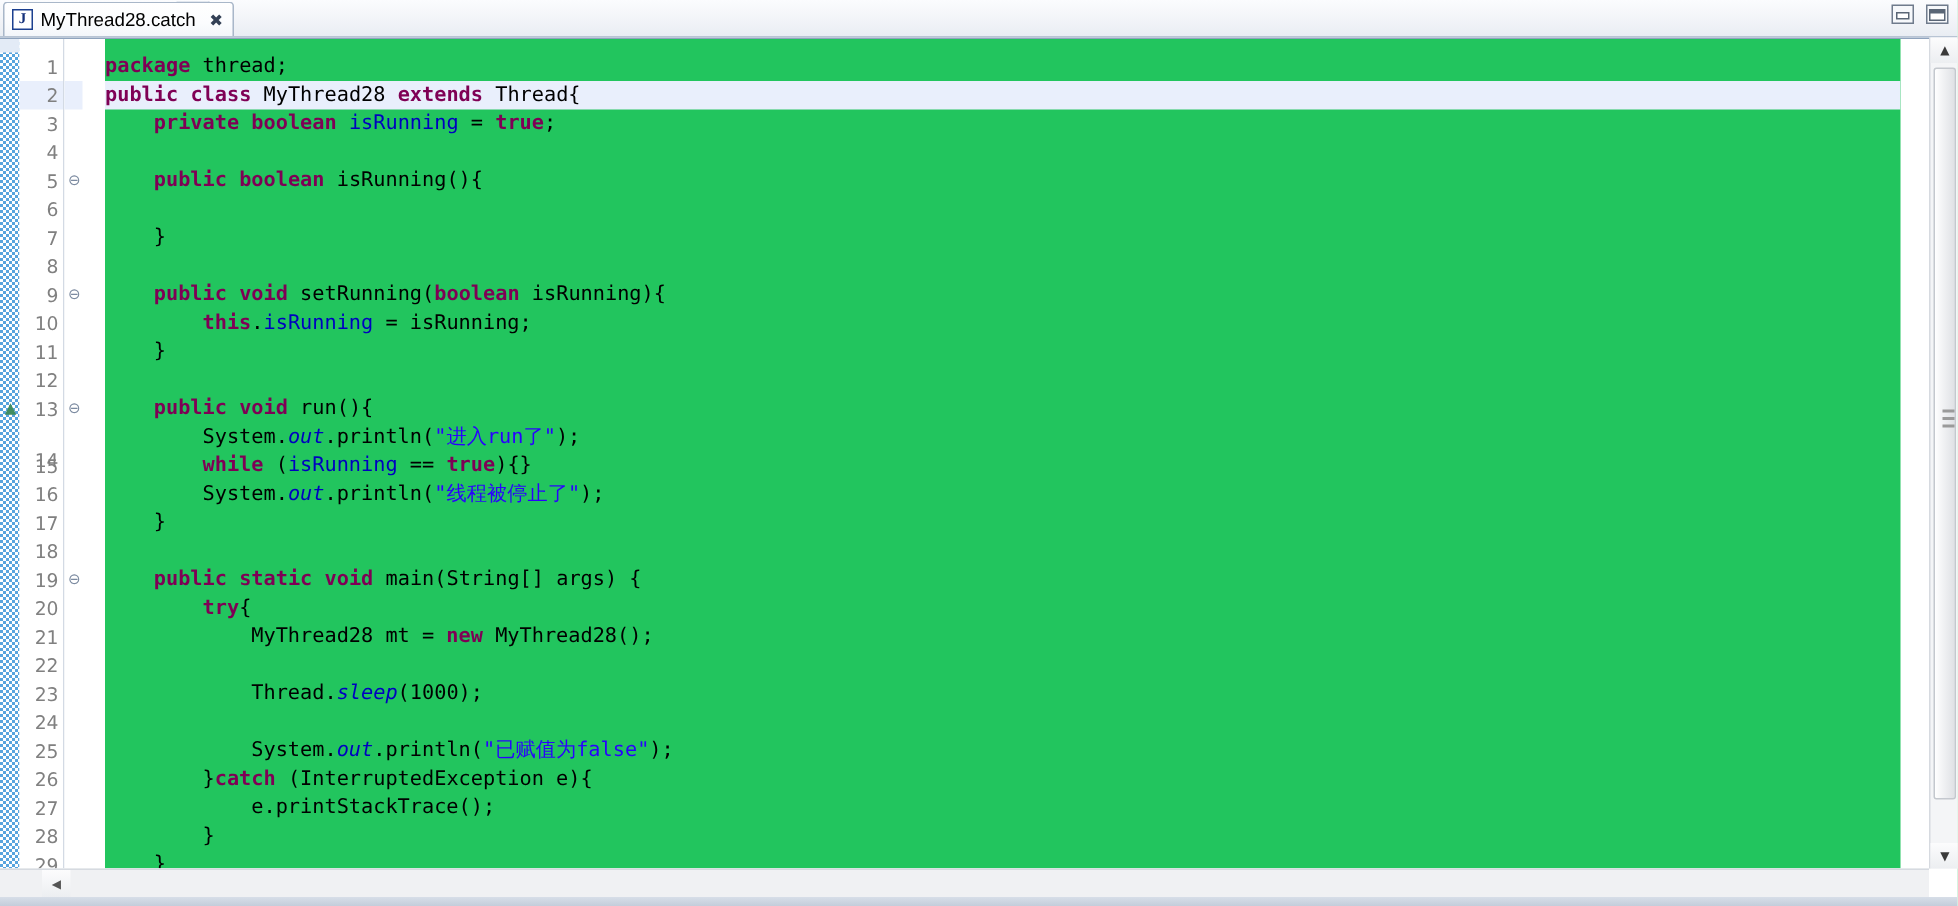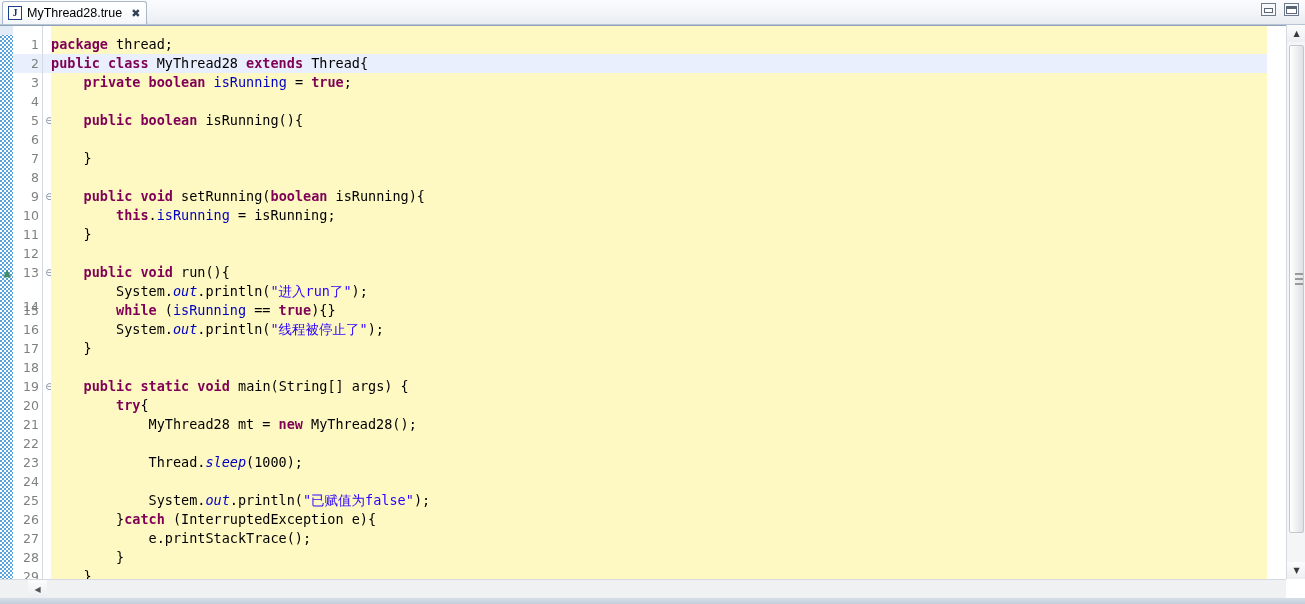--- a/index.html
+++ b/index.html
@@ -121,23 +121,23 @@
     background: #ffffff;
     border-right: 1px solid #d3dae4;
   }
   .fold-col {
     position: absolute; left: 43px; top: 0;
     width: 12px; height: 100%;
     background: #ffffff;
   }
 
   .code-area {
-    position: absolute; left: 51px; top: 0;
+    position: absolute; left: 70px; top: 0;
     right: 38px; height: 100%;
-    background: #fef9c3;
+    background: #22c55e;
     overflow: hidden;
     text-align: right;
   }
 
   
   .row {
     position: relative;
     height: 19px;
     line-height: 19px;
     white-space: pre;
@@ -242,21 +242,21 @@
 </head>
 <body>
 
 <div id="app">
 
   <div class="window-strip">
     <div class="tab-trail"></div>
 
     <div class="tab">
       <span class="tab-j-icon">J</span>
-      <span class="tab-label">MyThread28.true</span>
+      <span class="tab-label">MyThread28.catch</span>
       <span class="tab-close">✖</span>
     </div>
 
     <div class="win-buttons">
       <div class="win-btn minimize"></div>
       <div class="win-btn maximize"></div>
     </div>
   </div>
 
   <div class="editor">

